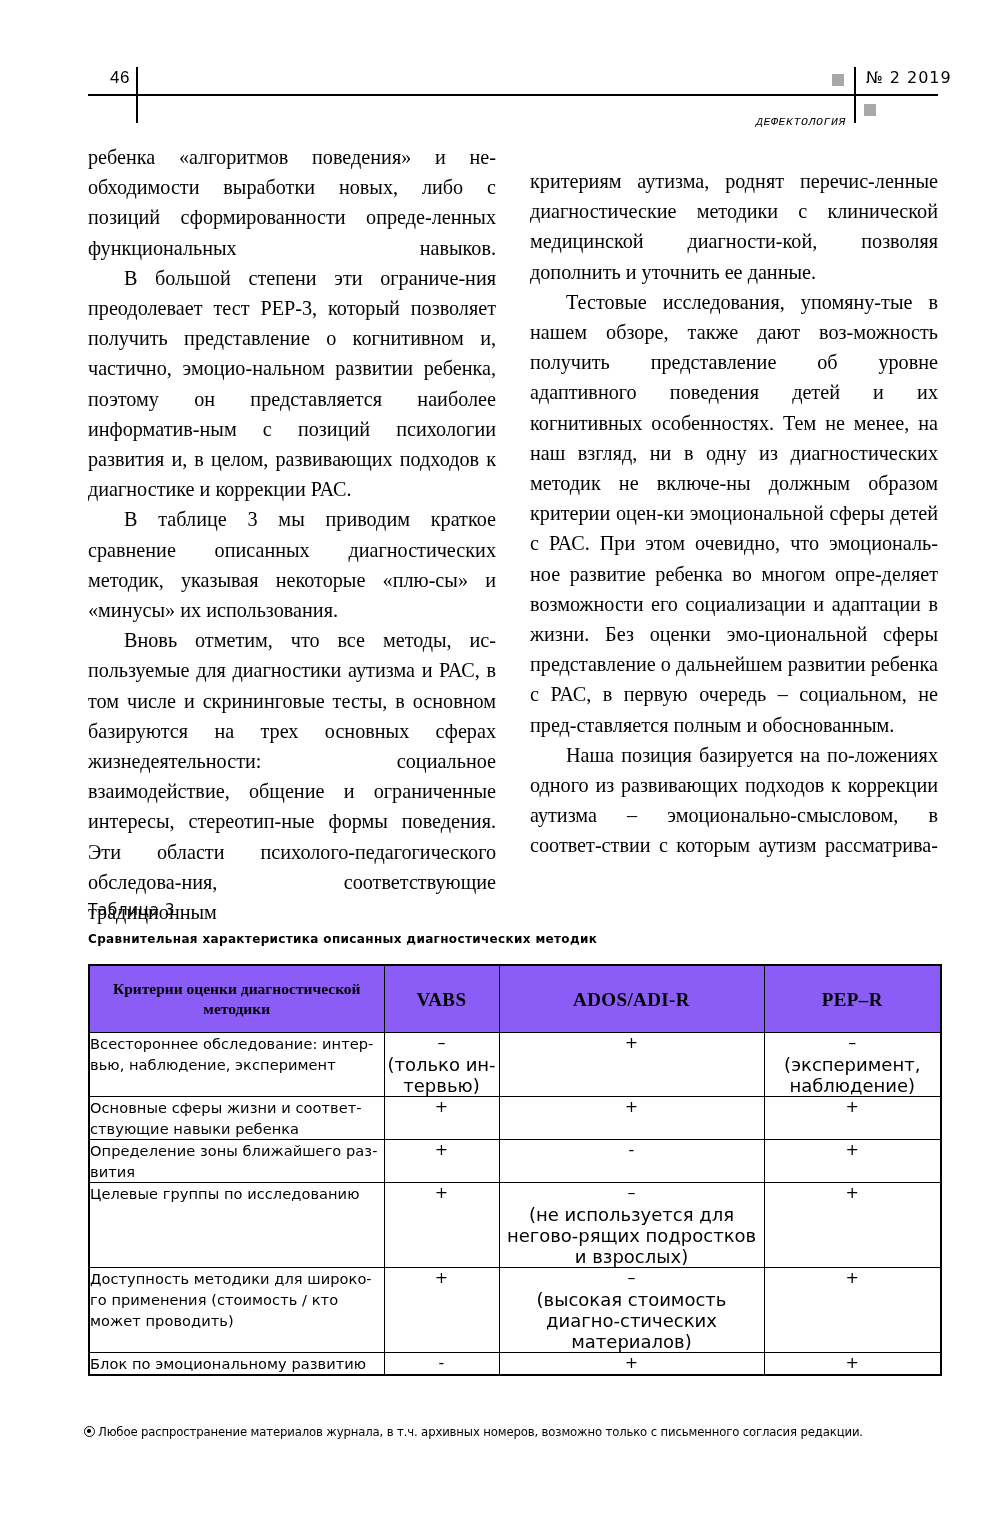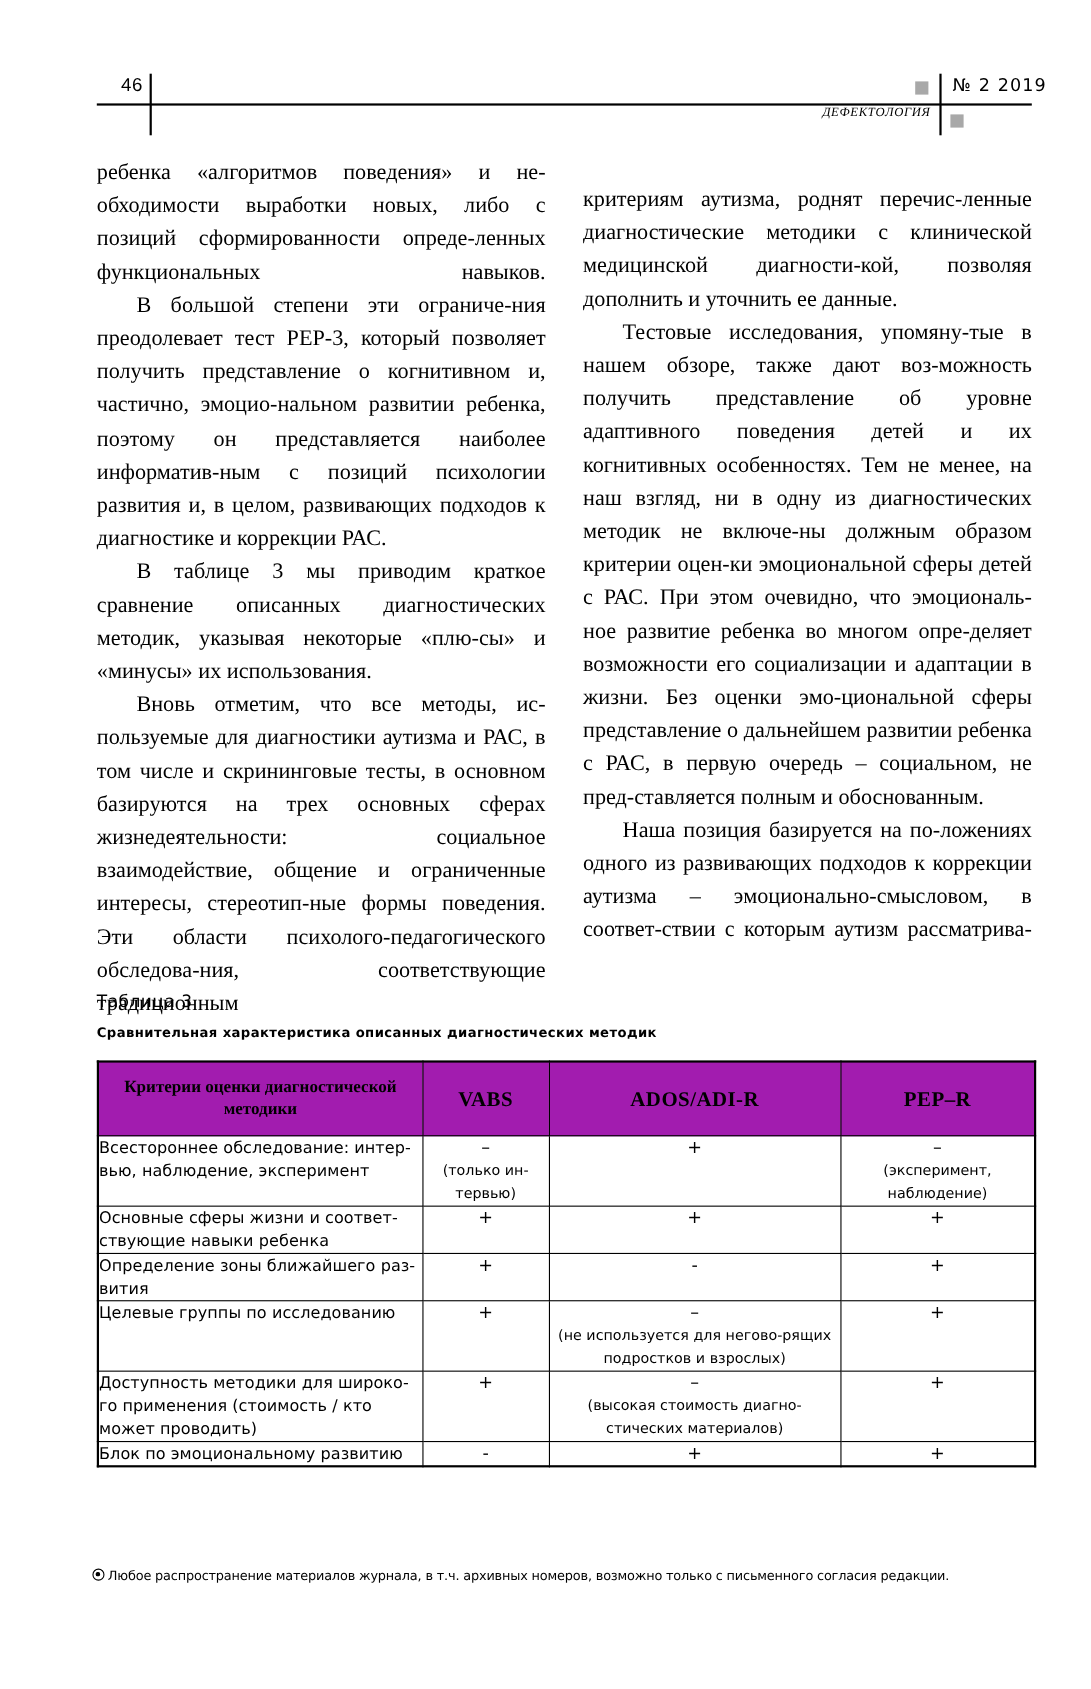--- a/index.html
+++ b/index.html
@@ -68,24 +68,24 @@
     top: 5px;
     font-family: "DejaVu Sans", "Liberation Sans", sans-serif;
     font-size: 16px;
     letter-spacing: 1px;
     line-height: 22px;
     white-space: nowrap;
   }
   .runhead .journal {
     position: absolute;
     left: 600px;
-    top: 32px;
+    top: 52px;
     width: 158px;
     text-align: right;
-    font-family: Liberation Serif, serif;
+    font-family: Liberation Mono, monospace;
     font-size: 11.5px;
     font-style: italic;
     letter-spacing: 0.6px;
     line-height: 16px;
     white-space: nowrap;
   }
   .runhead .sq {
     position: absolute;
     width: 12px;
     height: 12px;
@@ -151,21 +151,21 @@
     border: 2px solid #000;
     font-family: "DejaVu Sans", "Liberation Sans", sans-serif;
   }
   table.cmp th,
   table.cmp td {
     border: 1.5px solid #000;
     padding: 0;
     vertical-align: top;
   }
   table.cmp thead th {
-    background: #a21caf;
+    background: #8b5cf6;
     font-family: "Liberation Serif", "DejaVu Serif", serif;
     font-weight: bold;
     text-align: center;
     vertical-align: middle;
     height: 58px;
     font-size: 17px;
     line-height: 21px;
     padding: 4px 2px;
   }
   table.cmp thead th.crit {
@@ -190,21 +190,21 @@
     line-height: 22px;
     padding: 7px 6px 8px 6px;
   }
   td.mark .sign {
     display: block;
     font-size: 16px;
     line-height: 20px;
   }
   td.mark .note {
     display: block;
-    font-size: 13px;
+    font-size: 18px;
     line-height: 21px;
     margin-top: 1px;
   }
 
   
   .footer {
     position: absolute;
     left: 84px;
     top: 1424px;
     width: 856px;

